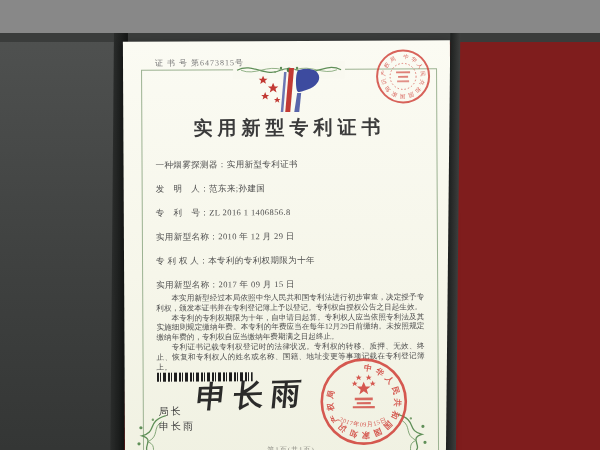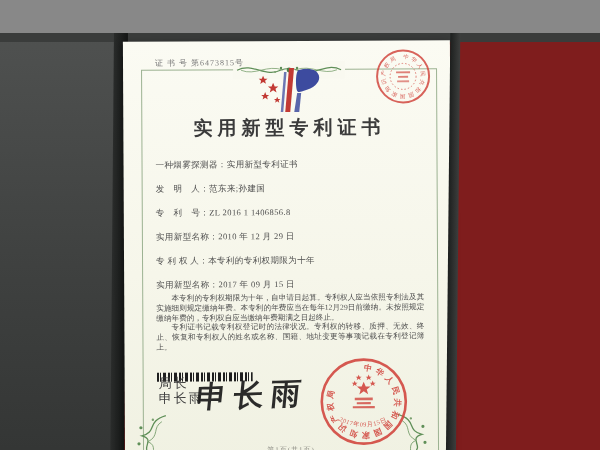--- a/index.html
+++ b/index.html
@@ -37,21 +37,21 @@
   .frow span{position:static;}
 
   .bodytext{left:32px;top:252px;width:268px;font-size:7.6px;line-height:9.8px;
             color:#4f4f4f;text-align:justify;}
   .bodytext p{position:static;margin:0;text-indent:2em;}
 
   .barcode{left:32px;top:331px;width:96px;height:9px;
            background:repeating-linear-gradient(90deg,#1f1f1f 0 2px,#f5f5ea 2px 3px,
              #1f1f1f 3px 4px,#f5f5ea 4px 6px,#1f1f1f 6px 9px,#f5f5ea 9px 11px);}
 
-  .sig-block{left:34px;top:334px;font-size:13px;color:#3f3f3f;line-height:15px;letter-spacing:2px;}
+  .sig-block{left:34px;top:362px;font-size:10px;color:#3f3f3f;line-height:15px;letter-spacing:2px;}
   .sig-block div{position:static;}
   .autograph{left:72px;top:334px;font-size:30px;color:#1b1b1b;letter-spacing:7px;
              font-weight:600;transform:skewX(-8deg) rotate(-2deg);opacity:.92;}
 
   .seal-main{left:192px;top:314px;width:94px;height:94px;opacity:.9;}
   .seal-corner{left:250px;top:6px;width:60px;height:60px;opacity:.85;}
 
   .footer{left:18px;top:404px;width:296px;text-align:center;font-size:7px;
           color:#8a8a82;letter-spacing:1px;}
 </style>
@@ -143,20 +143,21 @@
       </div>
       <div class="frow">
         <span>专 利 权 人：</span><span>本专利的专利权期限为十年</span>
       </div>
       <div class="frow">
         <span>实用新型名称：</span><span>2017 年 09 月 15 日</span>
       </div>
     </div>
 
     <div class="bodytext">
+      <p>本实用新型经过本局依照中华人民共和国专利法进行初步审查，决定授予专利权，颁发本证书并在专利登记簿上予以登记。专利权自授权公告之日起生效。</p>
       <p>本专利的专利权期限为十年，自申请日起算。专利权人应当依照专利法及其实施细则规定缴纳年费。本专利的年费应当在每年12月29日前缴纳。未按照规定缴纳年费的，专利权自应当缴纳年费期满之日起终止。</p>
       <p>专利证书记载专利权登记时的法律状况。专利权的转移、质押、无效、终止、恢复和专利权人的姓名或名称、国籍、地址变更等事项记载在专利登记簿上。</p>
     </div>
 
     <div class="barcode"></div>
 
     <div class="sig-block">
       <div>局长</div>
       <div>申长雨</div>
     </div>

